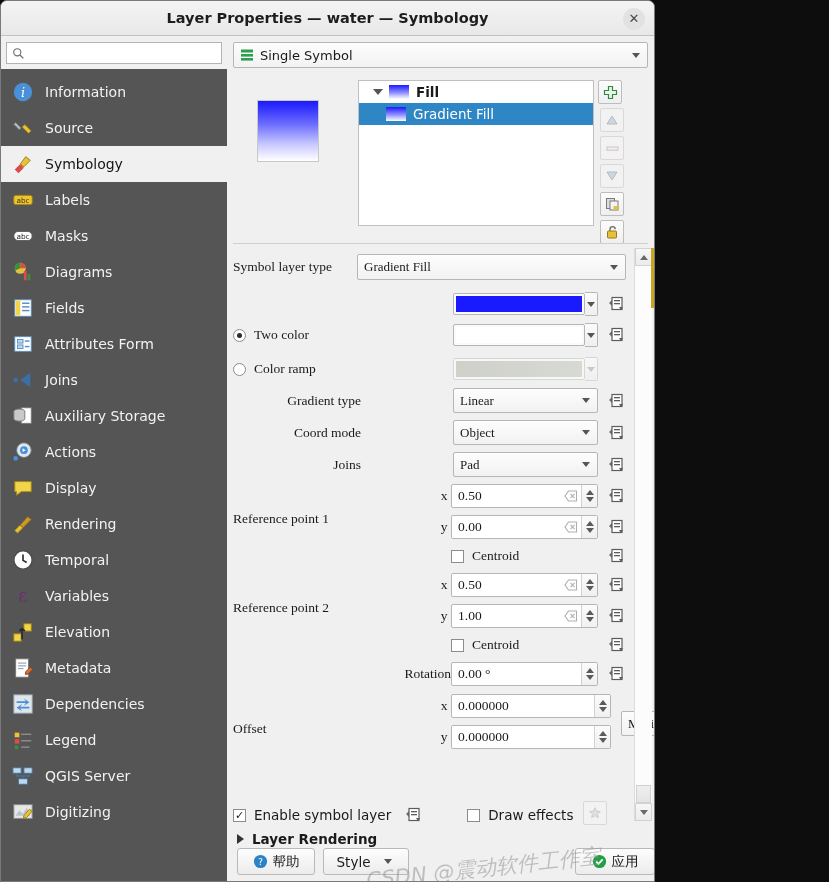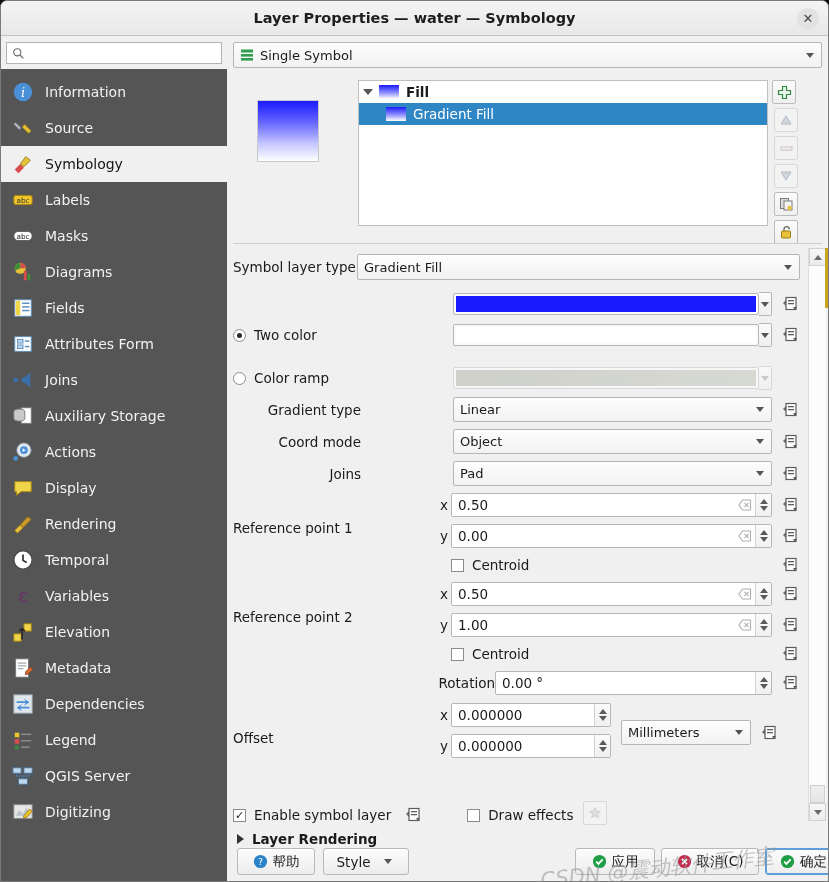--- a/index.html
+++ b/index.html
@@ -6,21 +6,21 @@
   html, body { margin:0; padding:0; }
   body {
     width: 829px; height: 882px;
     font-family: "DejaVu Sans", "Liberation Sans", sans-serif;
     font-size: 13px;
     background: #0d0d0d;
     color: #1a1a1a;
     overflow: hidden;
   }
   #window {
-    position: absolute; left:0; top:0; width:829px; height:882px;
+    position: absolute; left:0; top:0; width:655px; height:882px;
     background:#f0f0f0;
     border:1px solid #7a7a7a;
     border-radius: 7px 7px 0 0;
     overflow:hidden;
   }
   
   #titlebar {
     height:35px; position:relative;
     background: linear-gradient(#f4f4f4,#e8e8e8);
     border-bottom:1px solid #c2c2c2;
@@ -84,21 +84,21 @@
   #treeblock { position:absolute; left:6px; right:6px; top:40px; height:160px; }
   #preview {
     position:absolute; left:24px; top:24px; width:62px; height:62px;
     border:1px solid #c9c9c9;
     background:linear-gradient(180deg,#1a1aff 0%,#6b6bff 38%,#c8c8ff 72%,#ffffff 100%);
   }
   #symtree {
     position:absolute; left:125px; right:54px; top:4px; bottom:10px;
     background:#fff; border:1px solid #c0c0c0; overflow:hidden;
   }
-  .trow { display:flex; align-items:center; height:22px; font-size:13.5px; padding-left:4px; }
+  .trow { display:flex; align-items:center; height:22px; font-size:13.5px; padding-left:14px; }
   .trow.sel { background:#2e86c5; color:#ffffff; }
   .twist {
     width:0;height:0;border-left:5px solid transparent;border-right:5px solid transparent;
     border-top:6px solid #555; margin-right:6px; flex:0 0 10px;
   }
   .swatch { width:20px;height:14px;margin-right:7px;flex:0 0 20px;
     background:linear-gradient(180deg,#1a1aff 0%,#8f8fff 55%,#ffffff 100%); }
   .tlabel-bold { font-weight:bold; }
   #treebtns { position:absolute; right:0; top:4px; width:50px; }
   .tbtn {
@@ -106,21 +106,21 @@
     background:linear-gradient(#fcfcfc,#efefef);
     display:inline-flex;align-items:center;justify-content:center;
     margin:0 0 4px 0; cursor:pointer; vertical-align:top;
   }
   .tbtn.dis { background:#f2f2f2; border-color:#d8d8d8; cursor:default; }
   .tbtn + .tbtn { margin-left:2px; }
   
   #sep { position:absolute; left:6px; right:6px; top:207px; height:1px; background:#cfcfcf; }
   
   #propscroll { position:absolute; left:0; right:0; top:212px; bottom:60px; }
-  #props { position:absolute; left:0; right:22px; top:0; bottom:0; padding:6px 6px 0 6px; }
+  #props { position:absolute; left:0; right:22px; top:0; bottom:0; padding:6px 6px 0 6px;font-family:Liberation Serif, serif; }
   .row { display:flex; align-items:center; margin-bottom:7px; }
   .lbl { font-size:13.5px; color:#1a1a1a; }
   .ddbtn { width:20px;height:20px;margin-left:8px;flex:0 0 20px;cursor:pointer; }
   .slt-label { width:128px; flex:0 0 128px;text-align:right; }
   .field-combo { flex:1; }
   .xy-label { width:14px; flex:0 0 14px; text-align:center; font-size:13.5px; }
   .spin {
     height:24px; background:#fff; border:1px solid #b6b6b6; border-radius:2px;
     display:flex; align-items:center; padding-left:6px; font-size:13.5px;
   }
@@ -559,21 +559,21 @@
               <svg viewBox="0 0 20 20" width="20" height="20">
                 <path d="M3 9l3-3v6z" fill="#6e6e6e"></path>
                 <rect x="6" y="3.5" width="10" height="12" fill="#fff" stroke="#5c5c5c" stroke-width="1.2"></rect>
                 <rect x="8" y="6" width="6" height="1.3" fill="#5c5c5c"></rect>
                 <rect x="8" y="9" width="6" height="1.3" fill="#5c5c5c"></rect>
                 <path d="M13 13l4 0-2 3z" fill="#5c5c5c"></path>
               </svg>
             </span>
           </div>
 
-          <div class="row" style="margin-top:19px;">
+          <div class="row" style="margin-top:10px;">
             <span style="width:220px;flex:0 0 220px;display:flex;align-items:center;">
               <span class="radio"></span>
               <span class="lbl">Color ramp</span>
             </span>
             <div class="cbwrap disabledramp">
               <div class="colorbtn" style="border-color:#cfcfcf;">
                 <span class="swfill" id="swramp" style="background: linear-gradient(90deg, rgb(195, 198, 189), rgb(207, 210, 202));"></span>
               </div>
               <div class="colorsplit" style="border-color:#cfcfcf;">
                 <span class="caret" style="margin:0;border-top-color:#bdbdbd;"></span>
@@ -765,21 +765,21 @@
               <svg viewBox="0 0 20 20" width="20" height="20">
                 <path d="M3 9l3-3v6z" fill="#6e6e6e"></path>
                 <rect x="6" y="3.5" width="10" height="12" fill="#fff" stroke="#5c5c5c" stroke-width="1.2"></rect>
                 <rect x="8" y="6" width="6" height="1.3" fill="#5c5c5c"></rect>
                 <rect x="8" y="9" width="6" height="1.3" fill="#5c5c5c"></rect>
                 <path d="M13 13l4 0-2 3z" fill="#5c5c5c"></path>
               </svg>
             </span>
           </div>
 
-          <div class="row" style="margin-top:6px;margin-left:44px;">
+          <div class="row" style="margin-top:6px;">
             <span class="lbl slt-label" style="width:218px;flex:0 0 218px;">Rotation</span>
             <div class="spin field-combo">
               <span class="sval">0.00 °</span>
               <span class="spinarrows">
                 <span class="sa-up"></span>
                   <span class="sa-dn"></span>
               </span>
             </div>
             <span class="ddbtn">
               <svg viewBox="0 0 20 20" width="20" height="20">

